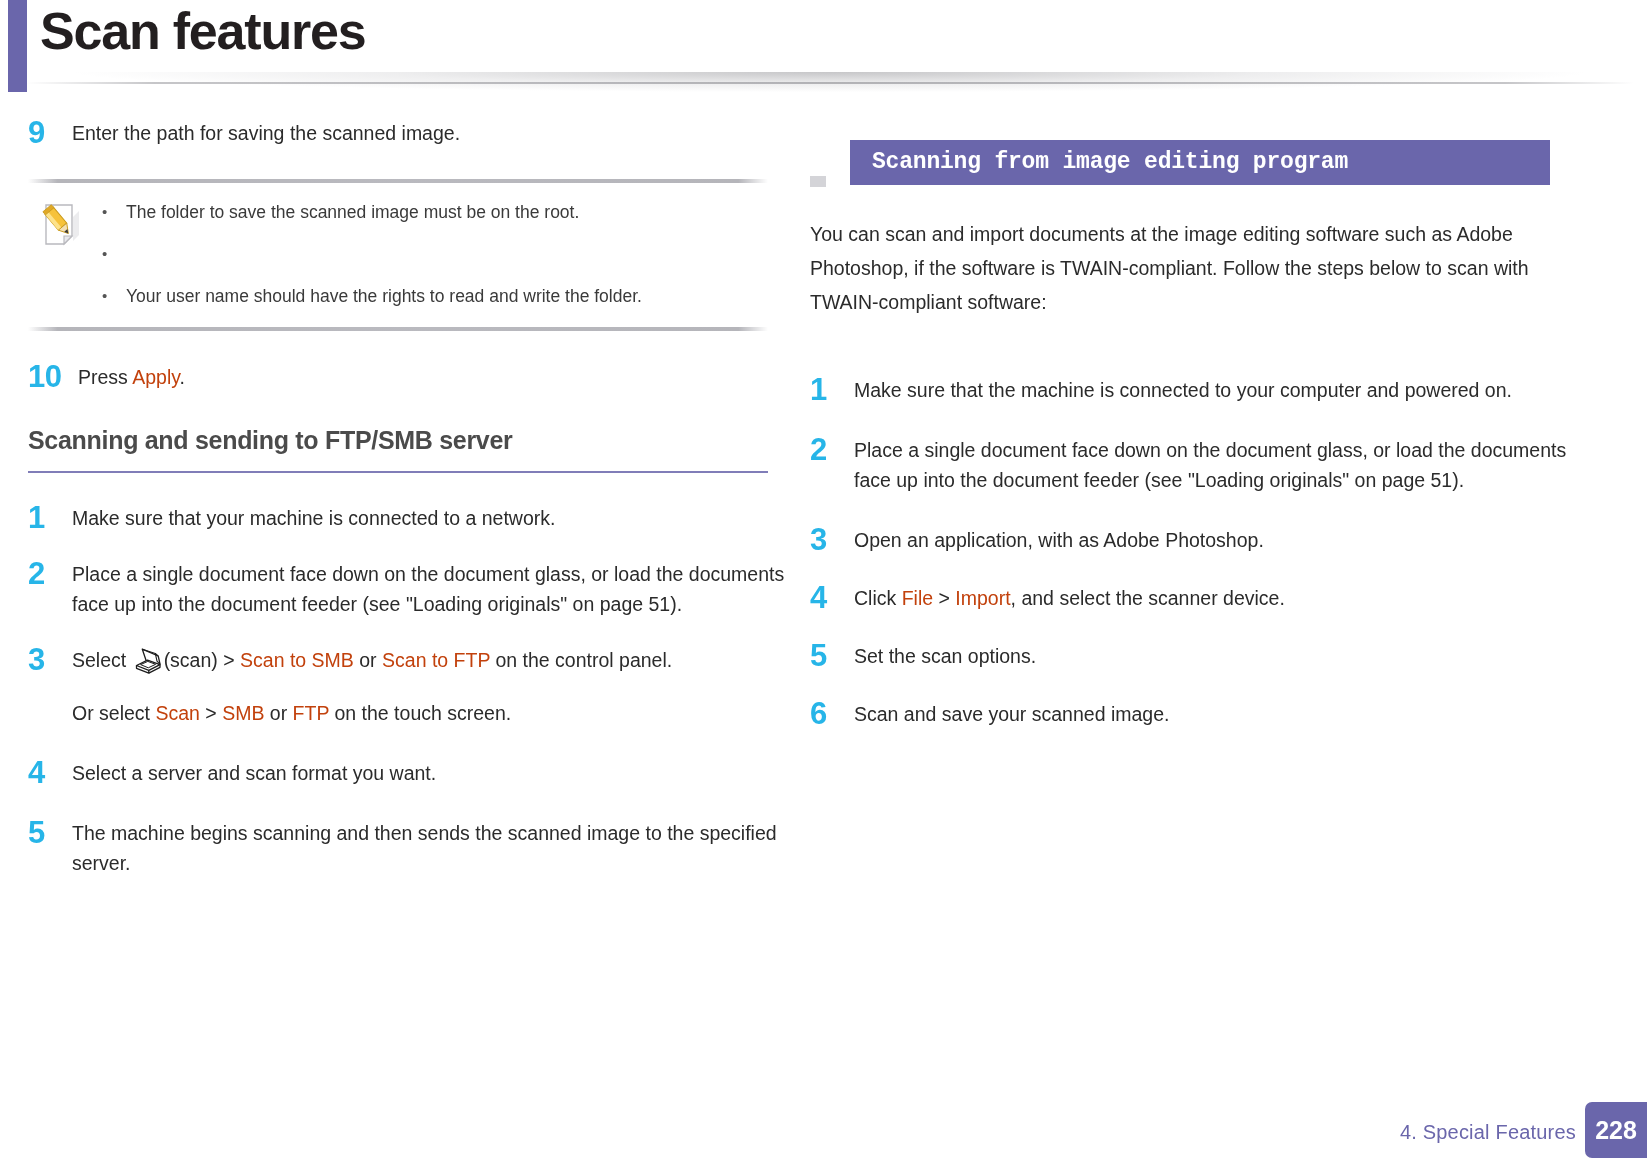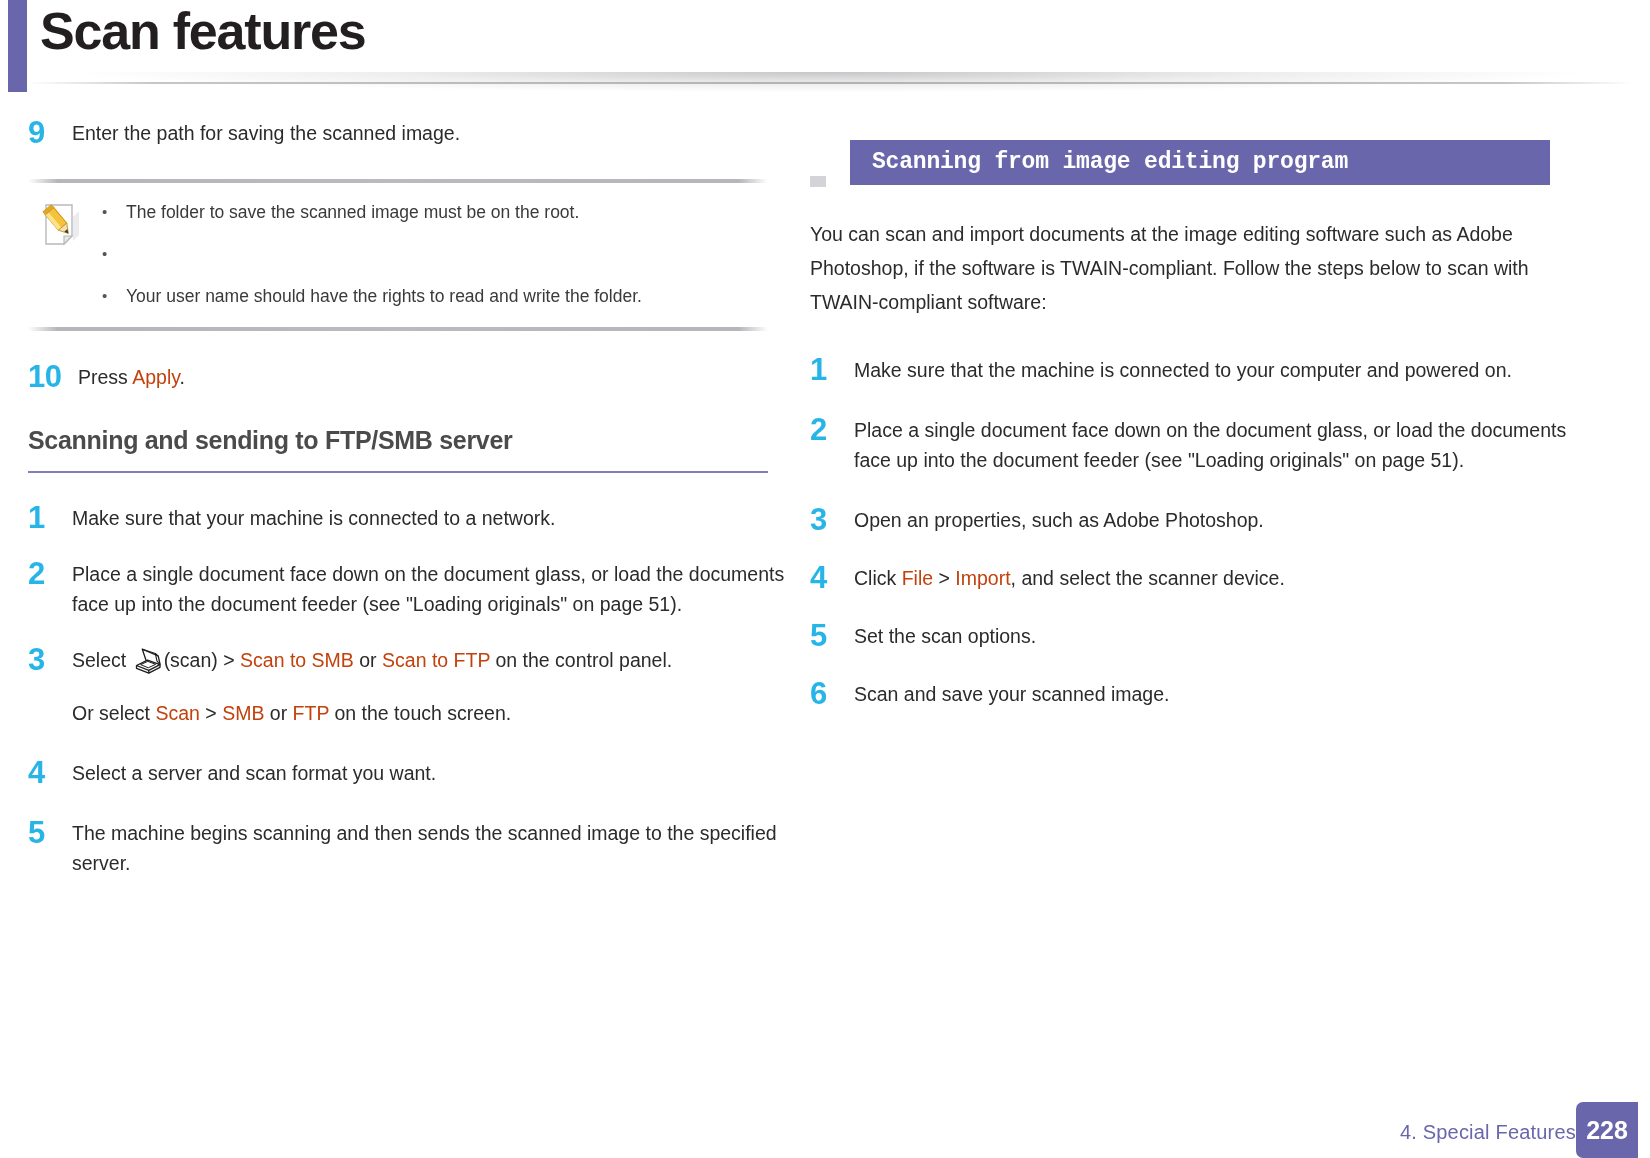--- a/index.html
+++ b/index.html
@@ -83,30 +83,30 @@
   }
   .purple-bar {
     position:absolute; left:40px; top:0; width:700px; height:45px;
     background:#6a66ab;
   }
   .purple-bar span {
     position:absolute; left:22px; top:9px;
     color:#ffffff; font-size:23px; font-weight:bold; letter-spacing:-0.2px;
     font-family:Liberation Mono, monospace;
   }
-  .intro-para { font-size:19.5px; line-height:34px; color:#2b2b2b; margin-bottom:36px; width:740px; }
+  .intro-para { font-size:19.5px; line-height:34px; color:#2b2b2b; margin-bottom:56px; width:740px; }
 
   
   .footer { position:absolute; right:0px; bottom:0px; height:64px; width:560px; }
   .footer-label {
     position:absolute; right:74px; bottom:14px;
     font-size:20px; font-weight:normal; color:#6a66ab; letter-spacing:0.2px;
   }
   .footer-page {
-    position:absolute; right:12px; bottom:0px;
+    position:absolute; right:3px; bottom:0px;
     width:62px; height:56px; background:#6a66ab;
     border-radius:7px 0 0 7px;
     color:#fff; font-size:25px; font-weight:bold;
     display:flex; align-items:center; justify-content:center;
   }
 
   .icon-scan { display:inline-block; vertical-align:-7px; margin:0 1px; }
   .icon-note { display:inline-block; }
 </style>
 </head>
@@ -223,21 +223,21 @@
     <div class="step-body">Make sure that the machine is connected to your computer and powered on.</div>
   </div>
 
   <div class="step" style="margin-bottom:30px;">
     <div class="step-num">2</div>
     <div class="step-body">Place a single document face down on the document glass, or load the documents face up into the document feeder (see "Loading originals" on page 51).</div>
   </div>
 
   <div class="step" style="margin-bottom:28px;">
     <div class="step-num">3</div>
-    <div class="step-body">Open an properties, such as Adobe Photoshop.</div>
+    <div class="step-body">Open an application, with as Adobe Photoshop.</div>
   </div>
 
   <div class="step" style="margin-bottom:28px;">
     <div class="step-num">4</div>
     <div class="step-body"><span>Click </span><b>File</b><span> &gt; </span><b>Import</b><span>, and select the scanner device.</span></div>
   </div>
 
   <div class="step" style="margin-bottom:28px;">
     <div class="step-num">5</div>
     <div class="step-body">Set the scan options.</div>

